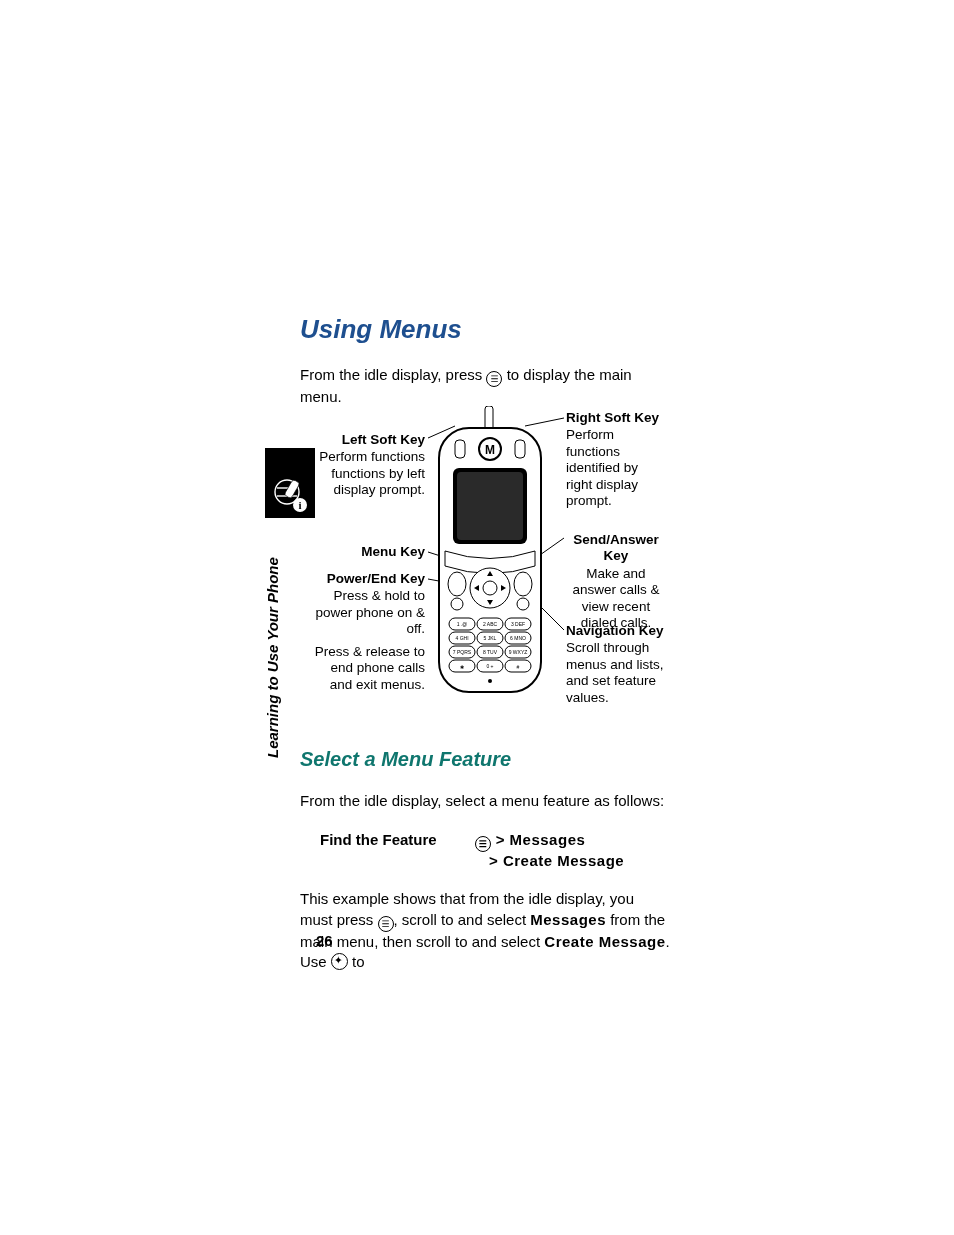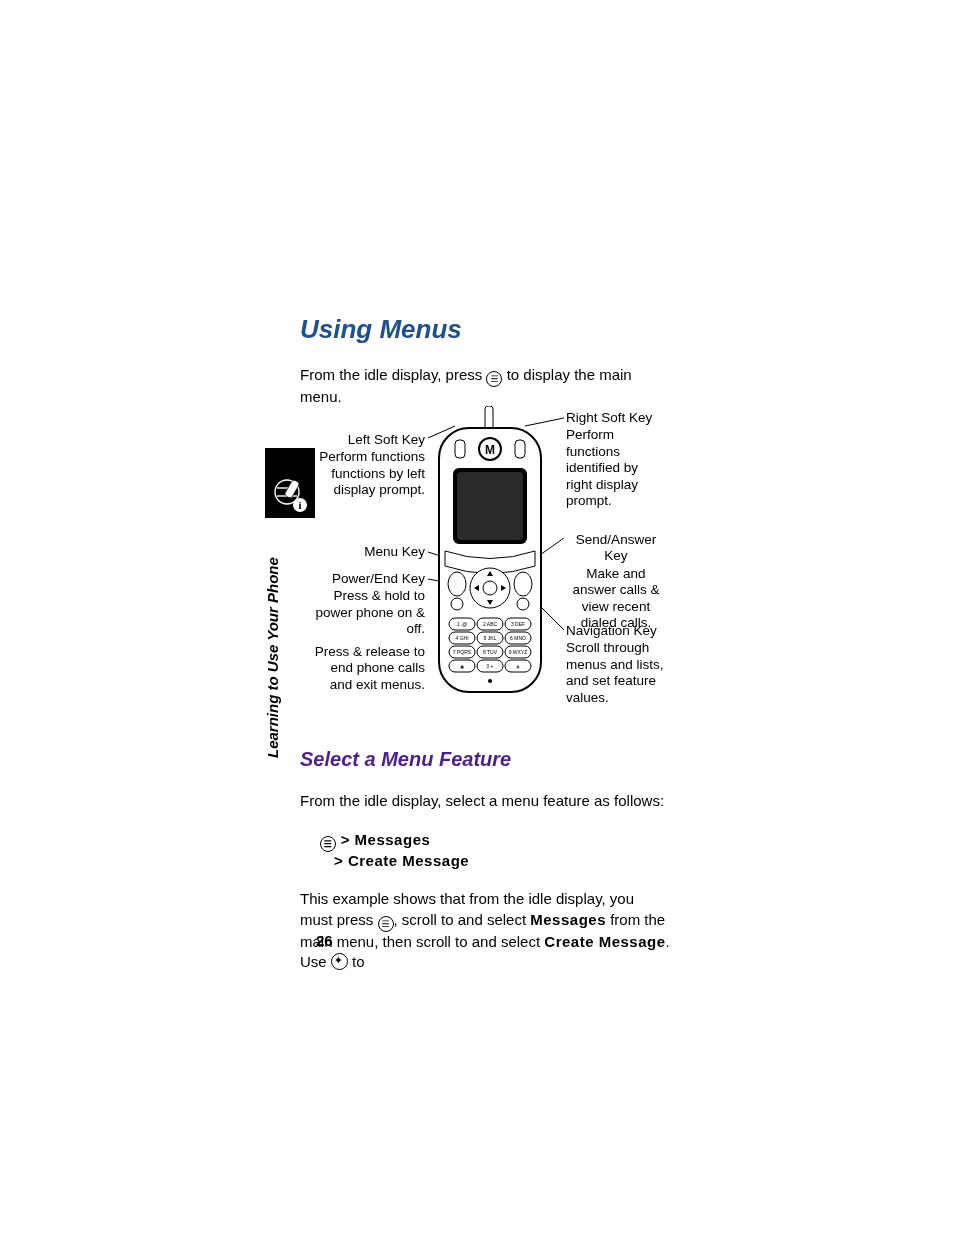--- a/index.html
+++ b/index.html
@@ -29,21 +29,21 @@
     font-style: italic;
     font-size: 26px;
     color: #1e4f8f;
     margin: 0 0 6px 0;
   }
   h2.subtitle {
     font-family: Arial, Helvetica, sans-serif;
     font-weight: 700;
     font-style: italic;
     font-size: 20px;
-    color: #4c1d95;
+    color: #0f766e;
     margin: 0 0 8px 0;
   }
   p.body {
     font-size: 15px;
     line-height: 1.35;
     margin: 20px 0;
   }
   .menu-icon {
     display: inline-block;
     width: 14px; height: 14px;
@@ -118,21 +118,21 @@
     top: 40px;
     width: 110px;
     height: 290px;
   }
   .callout {
     position: absolute;
     font-size: 13.5px;
     line-height: 1.22;
   }
   .callout .h {
-    font-weight: 400;
+    font-weight: 700;
     display: block;
     margin-bottom: 1px;
   }
   .left-col {
     width: 115px;
     text-align: right;
   }
   .right-col {
     width: 100px;
     text-align: left;
@@ -294,20 +294,21 @@
         <circle cx="55" cy="275" r="2" fill="#000"></circle>
       </svg>
     </div>
   </div>
 
   <div style="position:absolute; left:300px; top:748px; width:370px;">
     <h2 class="subtitle">Select a Menu Feature</h2>
     <p class="body">From the idle display, select a menu feature as follows:</p>
 
     <div class="feat">
+      <div class="label">Find the Feature</div>
       <div class="steps">
         <div>
           <span class="menu-icon">☰</span>
           <span>&gt; Messages</span>
         </div>
         <div class="row2">&gt; Create Message</div>
       </div>
     </div>
 
     <p class="body">

